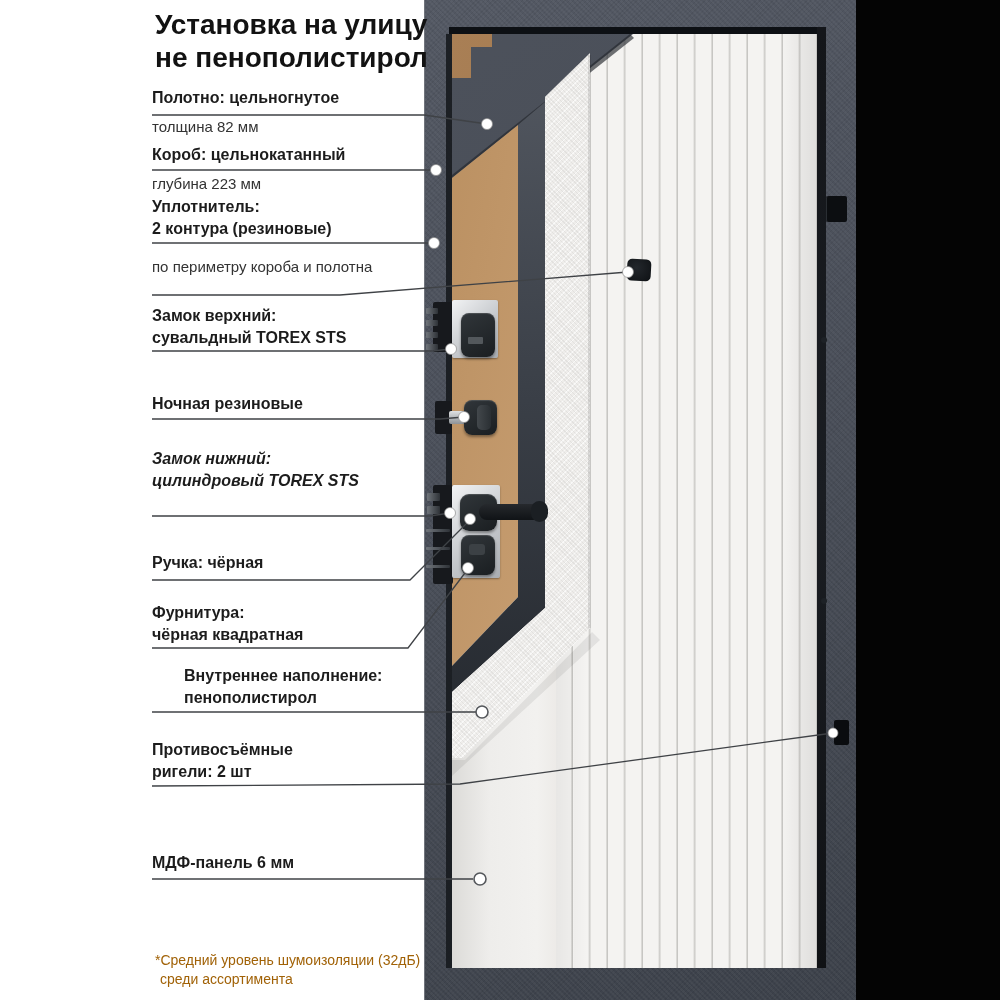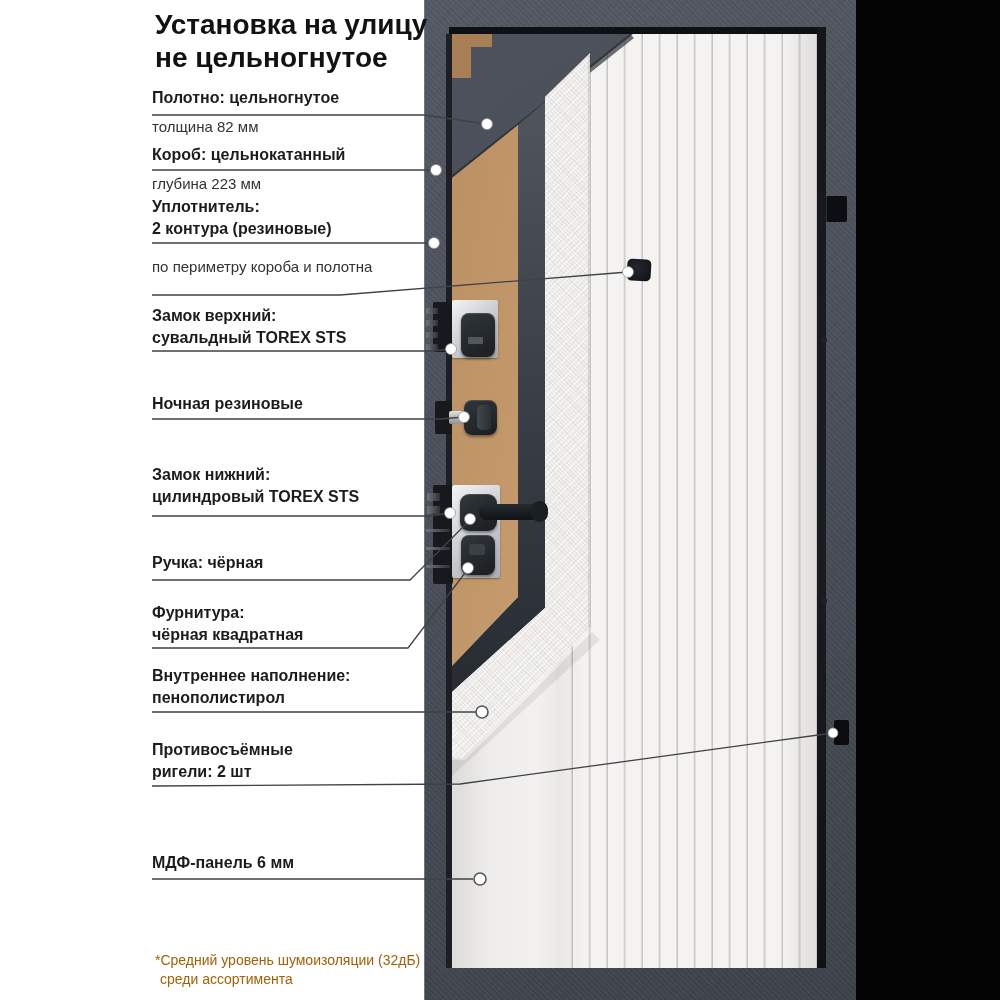--- a/index.html
+++ b/index.html
@@ -145,21 +145,21 @@
       <circle cx="833" cy="733" r="5"></circle>
     </g>
     <g fill="#ffffff" stroke="#55585c" stroke-width="1.6">
       <circle cx="482" cy="712" r="6"></circle>
       <circle cx="480" cy="879" r="6"></circle>
     </g>
   </svg>
 
   <div class="abs title">
     <div>Установка на улицу</div>
-    <div>не цельногнутое</div>
+    <div>не пенополистирол</div>
   </div>
 
   <div class="abs feature" style="top:87px;">
     <div class="f-line">Полотно: цельногнутое</div>
     <div class="f-sub sub-gap">толщина 82 мм</div>
   </div>
 
   <div class="abs feature" style="top:144px;">
     <div class="f-line">Короб: цельнокатанный</div>
     <div class="f-sub sub-gap">глубина 223 мм</div>
@@ -174,35 +174,35 @@
 
   <div class="abs feature" style="top:305px;">
     <div class="f-line">Замок верхний:</div>
     <div class="f-line">сувальдный TOREX STS</div>
   </div>
 
   <div class="abs feature" style="top:393px;">
     <div class="f-line">Ночная резиновые</div>
   </div>
 
-  <div class="abs feature" style="top:464px;">
+  <div class="abs feature" style="top:448px;font-style:italic;">
     <div class="f-line">Замок нижний:</div>
     <div class="f-line">цилиндровый TOREX STS</div>
   </div>
 
   <div class="abs feature" style="top:552px;">
     <div class="f-line">Ручка: чёрная</div>
   </div>
 
   <div class="abs feature" style="top:602px;">
     <div class="f-line">Фурнитура:</div>
     <div class="f-line">чёрная квадратная</div>
   </div>
 
-  <div class="abs feature" style="top:665px;">
+  <div class="abs feature" style="top:665px;margin-left:32px;">
     <div class="f-line">Внутреннее наполнение:</div>
     <div class="f-line">пенополистирол</div>
   </div>
 
   <div class="abs feature" style="top:739px;">
     <div class="f-line">Противосъёмные</div>
     <div class="f-line">ригели: 2 шт</div>
   </div>
 
   <div class="abs feature" style="top:852px;">

